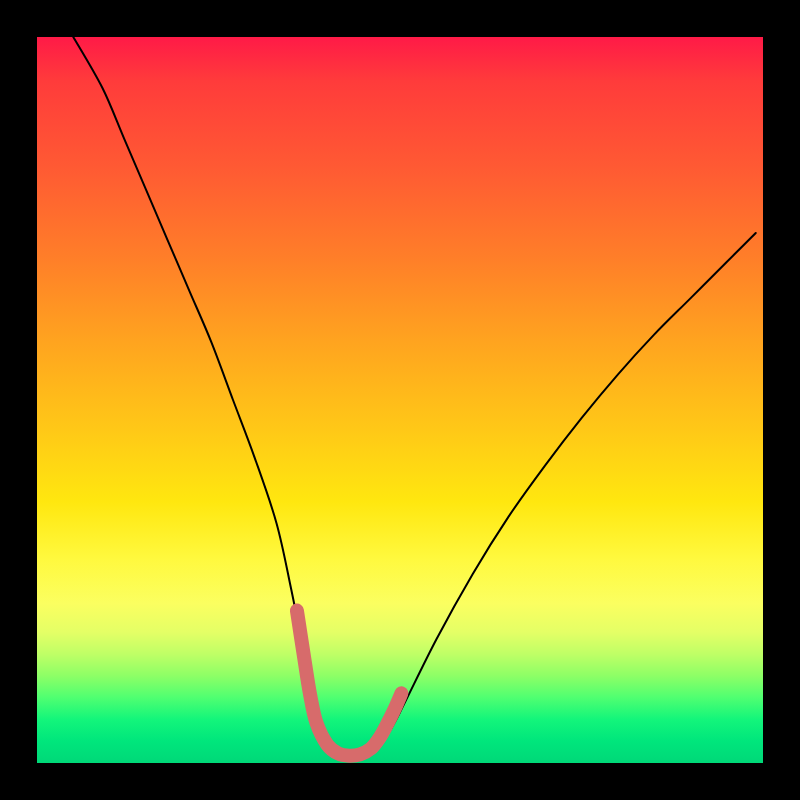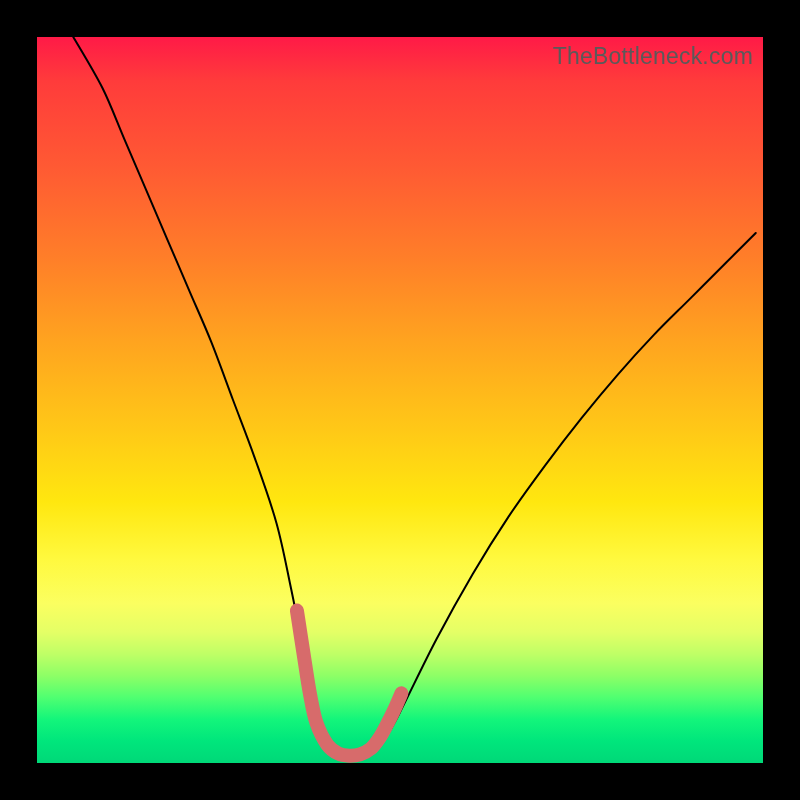--- a/index.html
+++ b/index.html
@@ -52,19 +52,18 @@
     width: 726px;
     height: 726px;
     overflow: visible;
   }
 </style>
 </head>
 <body>
 
 <div class="frame">
   <div class="plot-area">
-    <div class="watermark">TheBottleneck.com</div>
     <svg class="curve-layer" viewBox="0 0 726 726" preserveAspectRatio="none">
       <path id="main-curve" fill="none" stroke="#000000" stroke-width="2" stroke-linecap="round" d="M 36.30 0.00 C 41.14 8.47, 56.87 33.88, 65.34 50.82 C 73.81 67.76, 79.86 84.70, 87.12 101.64 C 94.38 118.58, 101.64 135.52, 108.90 152.46 C 116.16 169.40, 123.42 186.34, 130.68 203.28 C 137.94 220.22, 145.20 237.16, 152.46 254.10 C 159.72 271.04, 166.98 286.77, 174.24 304.92 C 181.50 323.07, 188.76 343.64, 196.02 363.00 C 203.28 382.36, 210.54 400.51, 217.80 421.08 C 225.06 441.65, 233.53 464.64, 239.58 486.42 C 245.63 508.20, 249.26 528.77, 254.10 551.76 C 258.94 574.75, 264.38 603.79, 268.62 624.36 C 272.86 644.93, 275.88 661.87, 279.51 675.18 C 283.14 688.49, 286.17 697.20, 290.40 704.22 C 294.64 711.24, 300.08 714.87, 304.92 717.29 C 309.76 719.71, 314.60 718.98, 319.44 718.74 C 324.28 718.50, 329.12 718.86, 333.96 715.84 C 338.80 712.81, 343.64 707.37, 348.48 700.59 C 353.32 693.81, 354.53 691.51, 363.00 675.18 C 371.47 658.84, 387.20 625.57, 399.30 602.58 C 411.40 579.59, 423.50 557.81, 435.60 537.24 C 447.70 516.67, 459.80 497.31, 471.90 479.16 C 484.00 461.01, 496.10 444.68, 508.20 428.34 C 520.30 412.01, 532.40 396.28, 544.50 381.15 C 556.60 366.03, 568.70 351.50, 580.80 337.59 C 592.90 323.67, 605.00 310.37, 617.10 297.66 C 629.20 284.96, 641.30 273.46, 653.40 261.36 C 665.50 249.26, 678.81 235.95, 689.70 225.06 C 700.59 214.17, 713.90 200.86, 718.74 196.02"></path>
       <path id="valley-overlay" fill="none" stroke="#d76b6b" stroke-width="14" stroke-linecap="round" stroke-linejoin="round" d="M 259.91 573.54 C 261.12 581.40, 264.99 606.82, 267.17 620.73 C 269.35 634.64, 270.92 646.14, 272.98 657.03 C 275.03 667.92, 276.61 677.60, 279.51 686.07 C 282.41 694.54, 286.77 702.77, 290.40 707.85 C 294.03 712.93, 297.66 714.75, 301.29 716.56 C 304.92 718.38, 308.55 718.62, 312.18 718.74 C 315.81 718.86, 319.44 718.50, 323.07 717.29 C 326.70 716.08, 330.69 714.26, 333.96 711.48 C 337.23 708.70, 340.01 704.58, 342.67 700.59 C 345.33 696.60, 347.51 692.12, 349.93 687.52 C 352.35 682.92, 354.77 678.20, 357.19 673.00 C 359.61 667.80, 363.24 659.09, 364.45 656.30"></path>
     </svg>
   </div>
 </div>
 
 </body></html>

